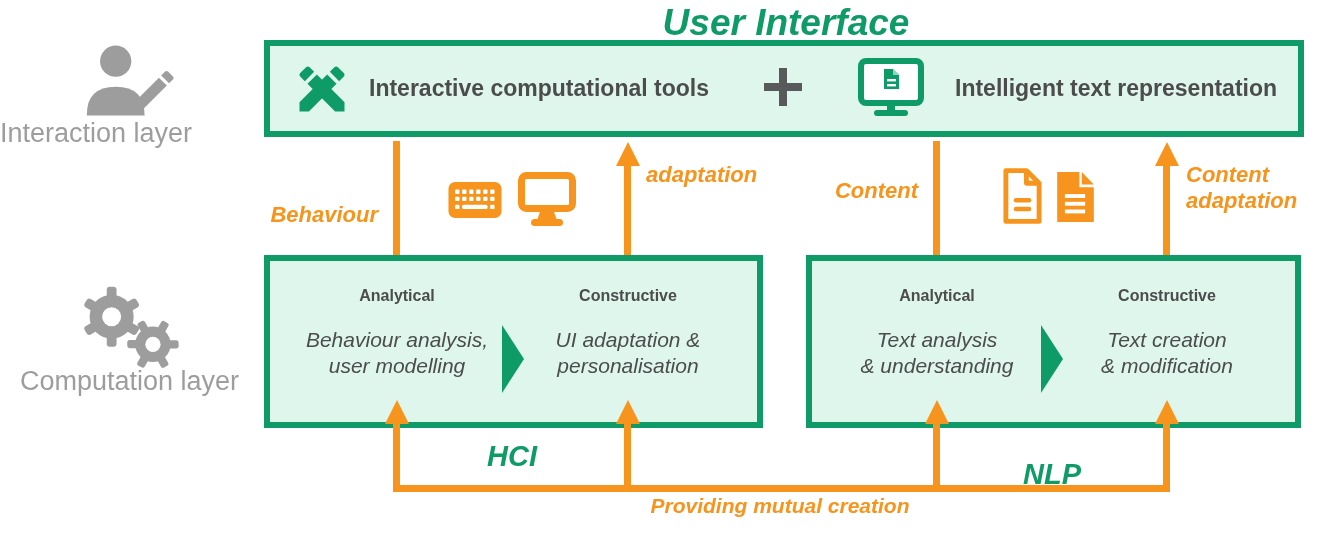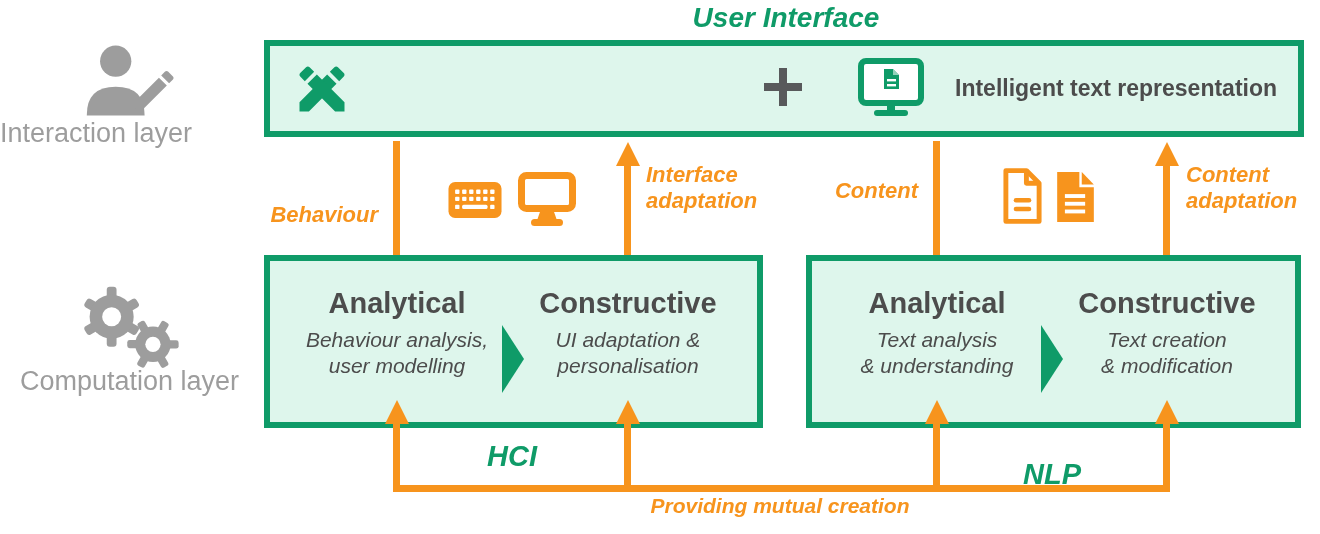--- a/index.html
+++ b/index.html
@@ -4,24 +4,24 @@
 <style>
   :root{
     --green:#0f9b68; --mint:#def6ec; --orange:#f7941d;
     --text-dark:#4c4c4c; --gray:#9d9d9d; --plus-gray:#58595b;
   }
   html,body{margin:0;padding:0;background:#fff;}
   body{font-family:"Liberation Sans", sans-serif;}
   .canvas{position:relative;width:1320px;height:534px;background:#fff;overflow:hidden;}
   .abs{position:absolute;}
   .box{position:absolute;box-sizing:border-box;border:6px solid var(--green);background:var(--mint);}
-  .diagram-title{font-size:28px;font-weight:700;font-style:italic;color:var(--green);text-align:center;}
+  .diagram-title{font-size:37px;font-weight:700;font-style:italic;color:var(--green);text-align:center;}
   .layer-label{font-size:27px;color:var(--gray);text-align:left;white-space:nowrap;}
   .ui-text{font-size:23px;font-weight:700;color:var(--text-dark);white-space:nowrap;}
-  .heading{font-size:29px;font-weight:700;color:var(--text-dark);text-align:center;}
+  .heading{font-size:16px;font-weight:700;color:var(--text-dark);text-align:center;}
   .desc{font-size:21px;font-style:italic;color:var(--text-dark);text-align:center;line-height:26px;}
   .desc span{display:block;}
   .flow-label{font-size:22px;font-weight:700;font-style:italic;color:var(--orange);line-height:26px;}
   .flow-label span{display:block;}
   .green-label{font-size:29px;font-weight:700;font-style:italic;color:var(--green);text-align:center;}
   .mutual{font-size:21px;font-weight:700;font-style:italic;color:var(--orange);text-align:center;}
   .vline{position:absolute;width:7px;background:var(--orange);}
   .hline{position:absolute;height:7px;background:var(--orange);}
   .ah-up{position:absolute;width:0;height:0;border-left:12px solid transparent;border-right:12px solid transparent;border-bottom:24px solid var(--orange);}
   .ah-down{position:absolute;width:0;height:0;border-left:12px solid transparent;border-right:12px solid transparent;border-top:24px solid var(--orange);}
@@ -73,20 +73,21 @@
   <div class="box" style="left:264px;top:40px;width:1040px;height:97px;"></div>
 
   <svg class="abs" style="left:292px;top:58px;" width="60" height="62" viewBox="0 0 24 24">
     <g fill="var(--green)">
       <path d="M3 17.25V21h3.75L17.81 9.94l-3.75-3.75L3 17.25zM20.71 7.04c.39-.39.39-1.02 0-1.41l-2.34-2.34c-.39-.39-1.02-.39-1.41 0l-1.83 1.83 3.75 3.75 1.83-1.83z"></path>
       <g transform="scale(-1,1) translate(-24,0)">
         <path d="M3 17.25V21h3.75L17.81 9.94l-3.75-3.75L3 17.25zM20.71 7.04c.39-.39.39-1.02 0-1.41l-2.34-2.34c-.39-.39-1.02-.39-1.41 0l-1.83 1.83 3.75 3.75 1.83-1.83z"></path>
       </g>
     </g>
   </svg>
+  <div class="abs ui-text" style="left:369px;top:75px;">Interactive computational tools</div>
 
   <div class="plus-wrap" style="left:764px;top:68px;">
     <div class="pbar-h"></div>
     <div class="pbar-v"></div>
   </div>
 
   <svg class="abs" style="left:858px;top:58px;" width="66" height="60" viewBox="0 0 66 60">
     <rect x="3" y="3" width="60" height="42" rx="5" fill="#fff" stroke="var(--green)" stroke-width="6"></rect>
     <rect x="29" y="45" width="8" height="8" fill="var(--green)"></rect>
     <rect x="16" y="52" width="34" height="6" rx="3" fill="var(--green)"></rect>
@@ -105,21 +106,20 @@
   <div class="vline" style="left:624px;top:164px;height:121px;"></div>
 
   <div class="vline" style="left:933px;top:141px;height:124px;"></div>
   <div class="ah-down" style="left:925px;top:263px;"></div>
 
   <div class="ah-up" style="left:1155px;top:142px;"></div>
   <div class="vline" style="left:1163px;top:164px;height:121px;"></div>
 
   <div class="abs flow-label" style="left:252px;top:178px;width:126px;text-align:right;margin-top:24px;">Behaviour</div>
   <div class="abs flow-label" style="left:646px;top:162px;width:170px;">
-    <span>Interface</span>
     <span>adaptation</span>
   </div>
   <div class="abs flow-label" style="left:790px;top:178px;width:128px;text-align:right;">Content</div>
   <div class="abs flow-label" style="left:1186px;top:162px;width:170px;">
     <span>Content</span>
     <span>adaptation</span>
   </div>
 
   <svg class="abs" style="left:448px;top:182px;" width="54" height="36" viewBox="0 0 56 38">
     <rect x="0" y="0" width="56" height="38" rx="7" fill="var(--orange)"></rect>

